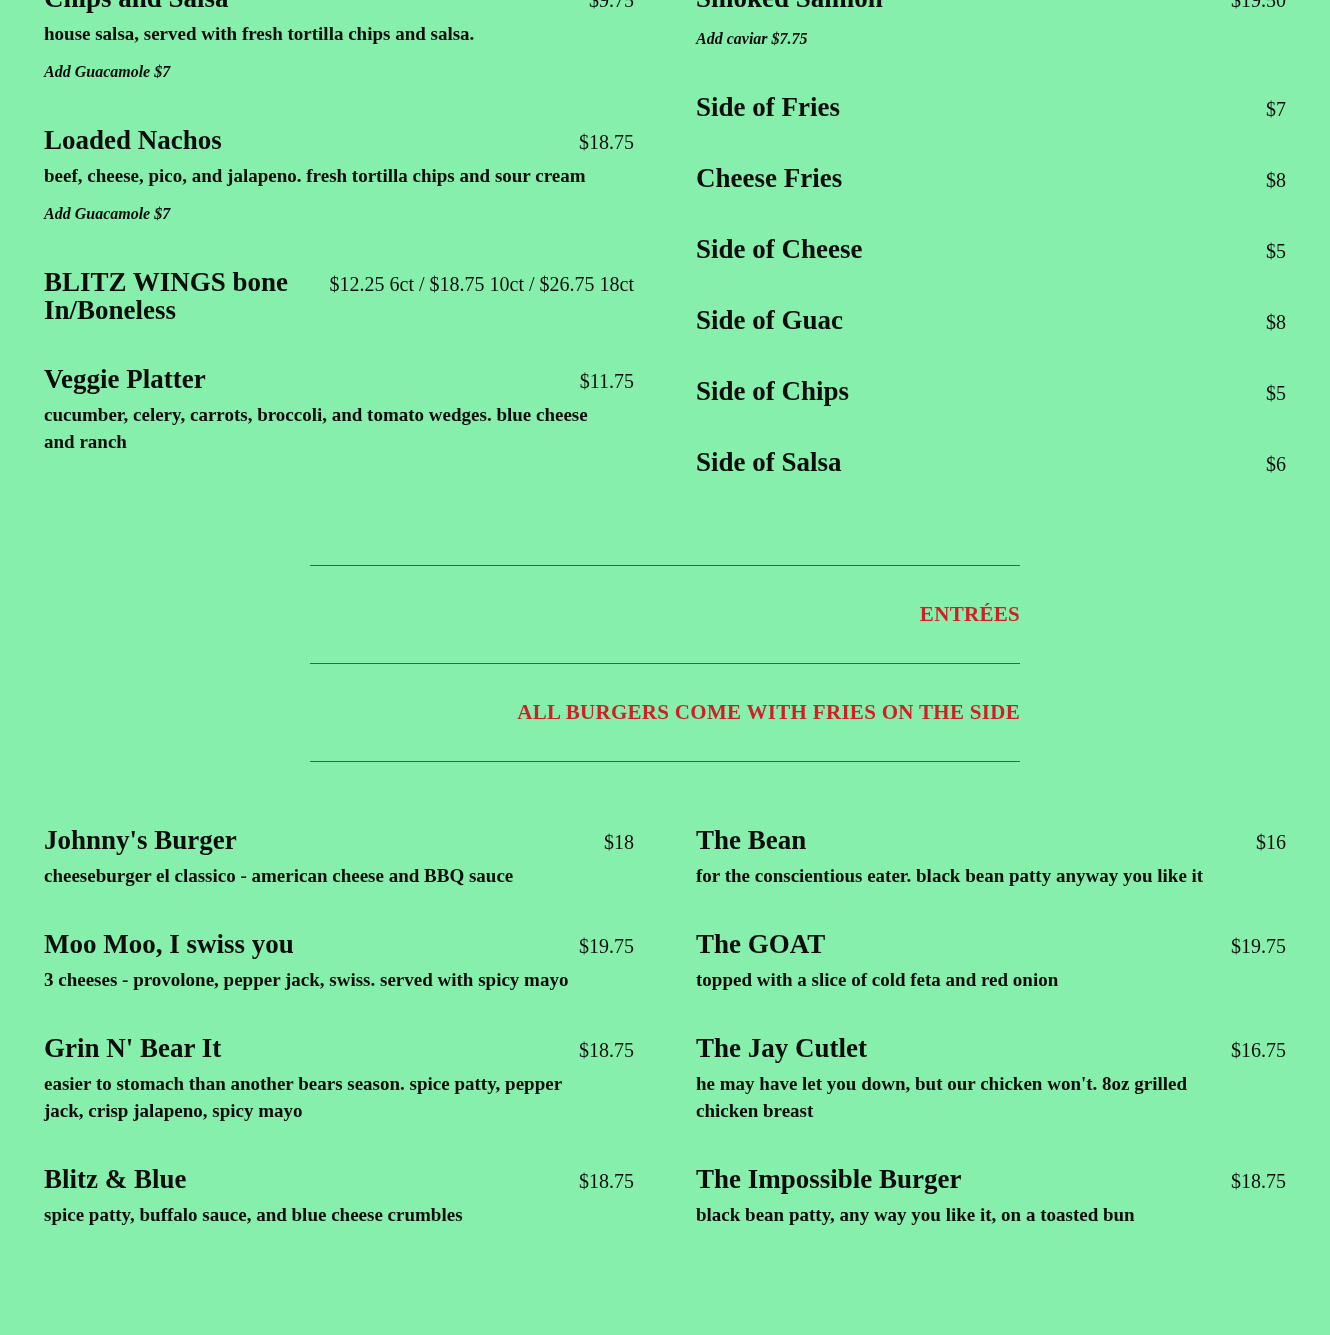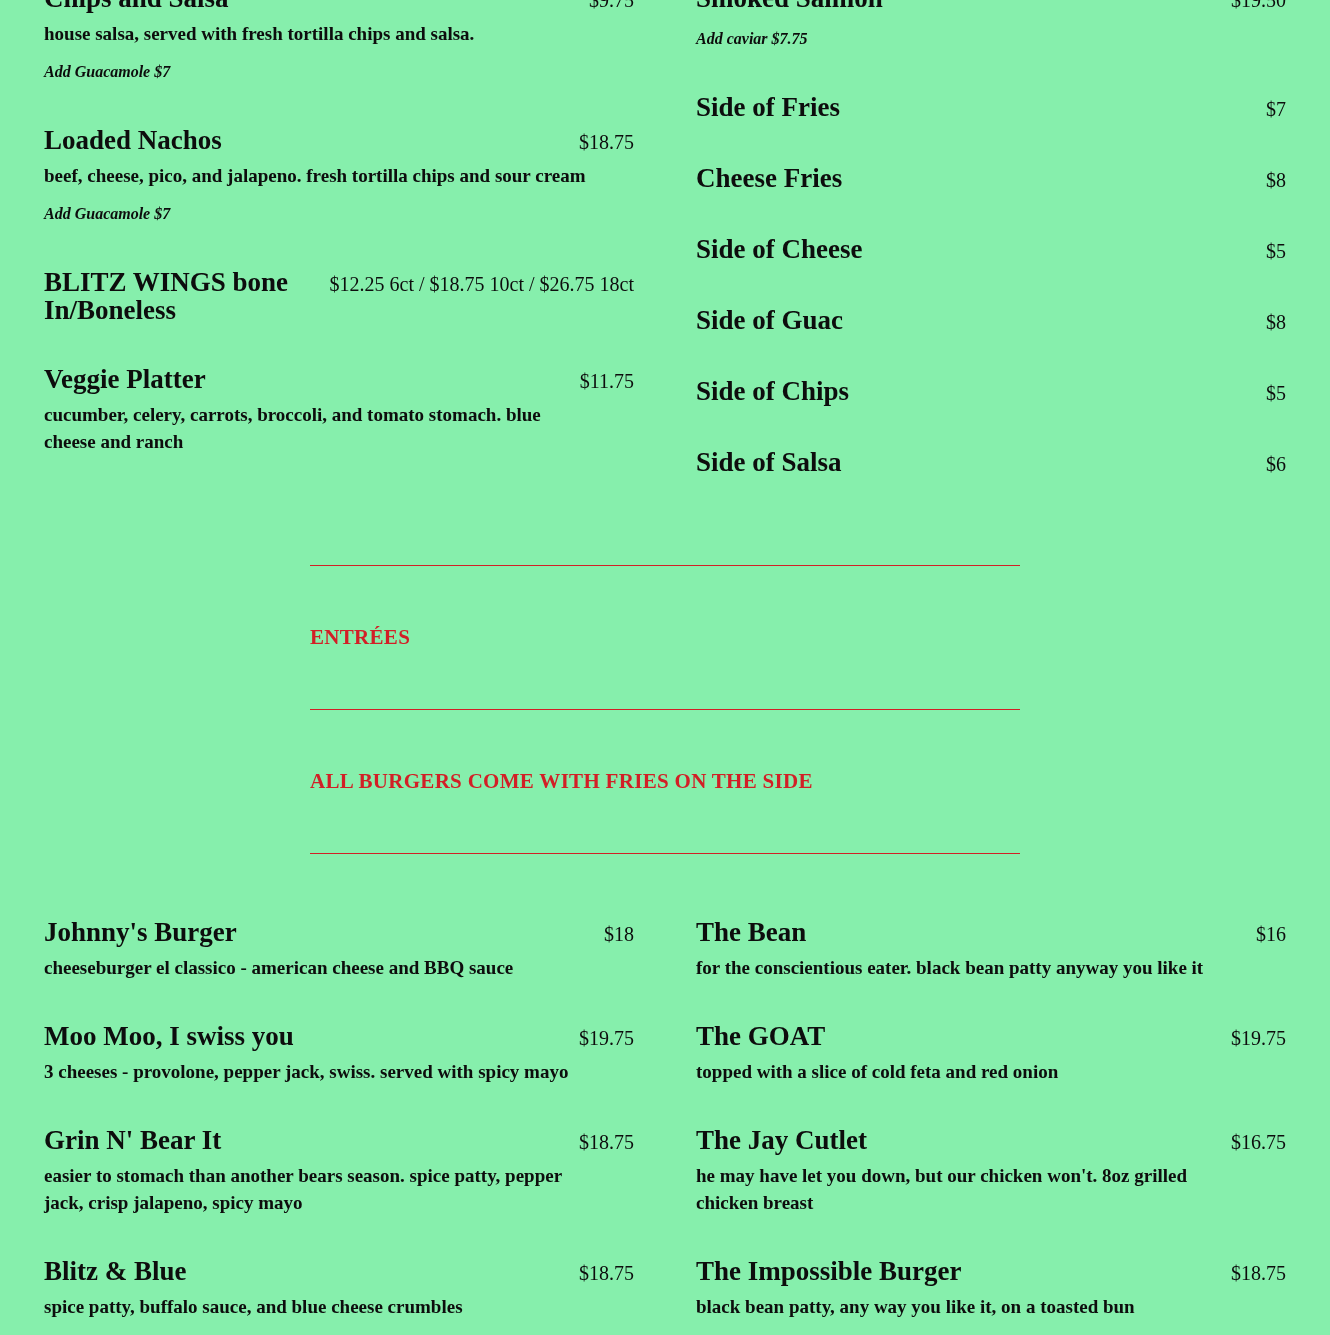--- a/index.html
+++ b/index.html
@@ -68,22 +68,22 @@
     width: 710px;
     margin: 46px auto 0 auto;
   }
   .rule {
     border: none;
     border-top: 1.5px solid #d21f26;
     margin: 0;
     height: 0;
   }
   .sec-title, .sec-sub {
-    margin: 59px 0;
-    text-align: left;
+    margin: 36px 0;
+    text-align: right;
     color: #d21f26;
     font-weight: 700;
     font-size: 21px;
     letter-spacing: 0.3px;
   }
   .entrees { margin-top: 64px; }
 </style>
 </head>
 <body>
 
@@ -111,21 +111,21 @@
           <div class="item-head">
             <span class="item-name">BLITZ WINGS bone In/Boneless</span>
             <span class="item-price">$12.25 6ct / $18.75 10ct / $26.75 18ct</span>
           </div>
         </div>
         <div class="item">
           <div class="item-head">
             <span class="item-name">Veggie Platter</span>
             <span class="item-price">$11.75</span>
           </div>
-          <div class="item-desc">cucumber, celery, carrots, broccoli, and tomato stomach. blue cheese and ranch</div>
+          <div class="item-desc">cucumber, celery, carrots, broccoli, and tomato wedges. blue cheese and ranch</div>
         </div>
       </div>
     <div class="col">
         <div class="item">
           <div class="item-head">
             <span class="item-name">Smoked Salmon</span>
             <span class="item-price">$19.50</span>
           </div>
           <div class="item-note">Add caviar $7.75</div>
         </div>

